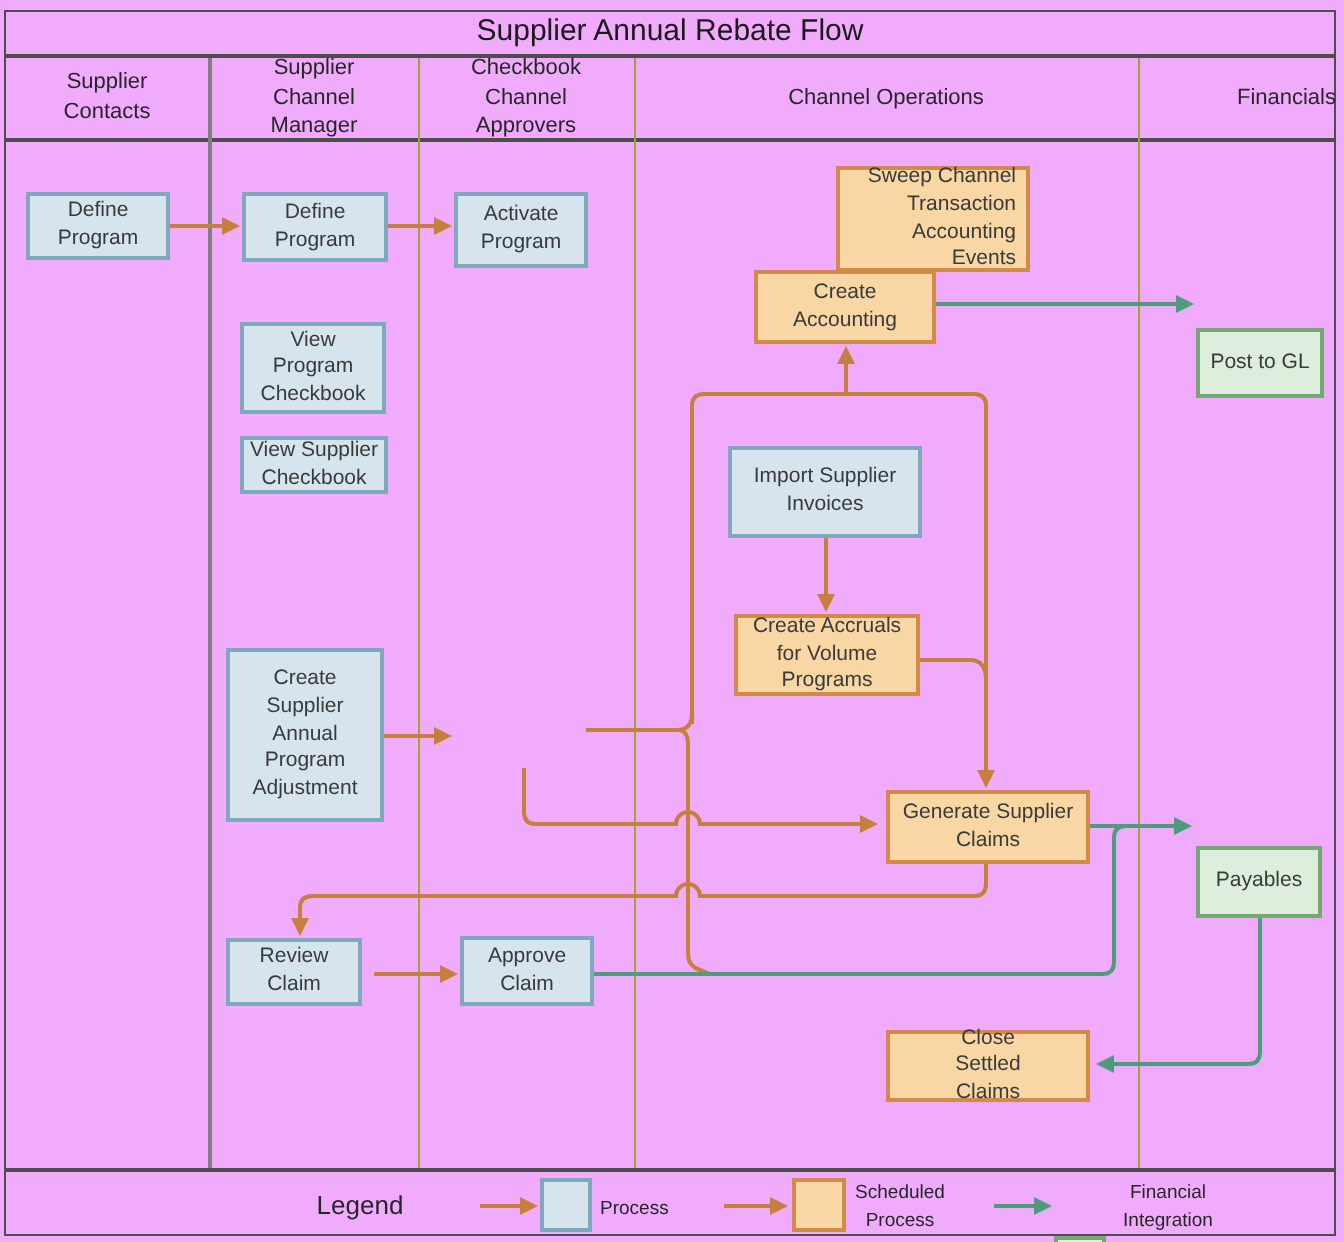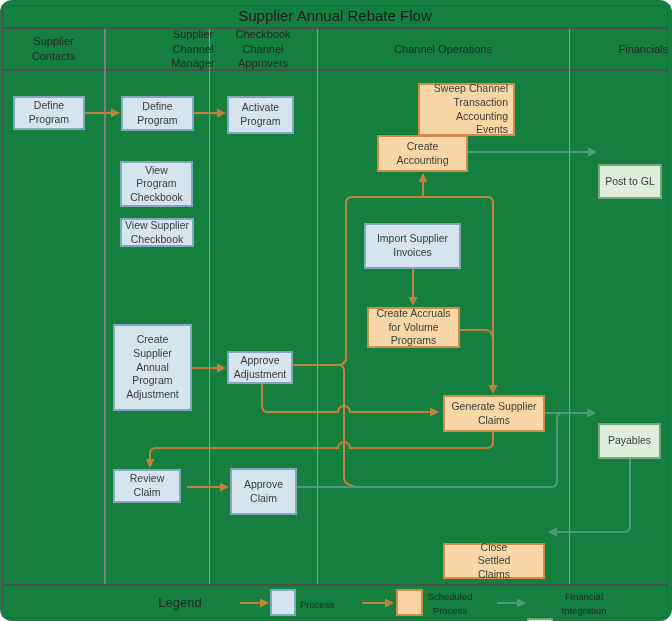--- a/index.html
+++ b/index.html
@@ -5,24 +5,23 @@
   :root{
     --process-fill:#d6e4ed; --process-border:#7fa8bc;
     --scheduled-fill:#f8d7a5; --scheduled-border:#d18a4a;
     --integration-fill:#ddeedd; --integration-border:#74a874;
     --flow-orange:#c5803e; --flow-green:#4f9c7c;
     --lane-olive:#a2a238; --lane-gray:#7f7f7f;
     --frame:#4d4d4d; --text:#333333;
   }
   html,body{margin:0;padding:0;background:#ffffff;}
   #canvas{
-    position:relative;width:672px;height:621px;background:#15803d;
+    position:relative;width:672px;height:621px;background:#f0abfc;
     font-family:"Liberation Sans",sans-serif;color:var(--text);
     overflow:hidden;
-    border-radius:12px;
   }
   .abs{position:absolute;}
   .frame{left:2px;top:5px;width:666px;height:613px;border:1.5px solid var(--frame);box-sizing:border-box;}
   .hline{background:var(--frame);}
   .vline{width:1.5px;}
   .title-text{
     left:2px;top:7px;width:666px;text-align:center;
     font-size:15px;color:#1a1a1a;
   }
   .lane-cell{
@@ -60,21 +59,21 @@
   <div class="abs hline" style="left:2px;top:584px;width:666px;height:2px;"></div>
 
   <div class="abs" style="left:104px;top:28.5px;width:2px;height:555.5px;background:var(--lane-gray);"></div>
   <div class="abs vline" style="left:208.5px;top:28.5px;height:555.5px;background:var(--lane-olive);"></div>
   <div class="abs vline" style="left:316.5px;top:28.5px;height:555.5px;background:var(--lane-olive);"></div>
   <div class="abs vline" style="left:568.5px;top:28.5px;height:555.5px;background:var(--lane-olive);"></div>
 
   <div class="abs lane-cell" style="left:2px;width:103px;">
       <span style="max-width:54px;">Supplier Contacts</span>
     </div>
-  <div class="abs lane-cell" style="left:105px;width:104px;margin-left:36px;">
+  <div class="abs lane-cell" style="left:105px;width:104px;">
       <span style="max-width:58px;">Supplier Channel Manager</span>
     </div>
   <div class="abs lane-cell" style="left:209px;width:108px;">
       <span style="max-width:62px;">Checkbook Channel Approvers</span>
     </div>
   <div class="abs lane-cell" style="left:317px;width:252px;">
       <span>Channel Operations</span>
     </div>
   <div class="abs lane-cell" style="left:569px;width:99px;justify-content:flex-end;">
       <span>Financials</span>
@@ -146,36 +145,33 @@
     </div>
   <div class="node process" style="left:364px;top:223px;width:97px;height:46px;">
       <span>Import Supplier Invoices</span>
     </div>
   <div class="node scheduled" style="left:367px;top:307px;width:93px;height:41px;padding:13px 3px;">
       <span>Create Accruals for Volume Programs</span>
     </div>
   <div class="node process" style="left:113px;top:324px;width:79px;height:87px;">
       <span>Create Supplier Annual Program Adjustment</span>
     </div>
-  <div class="node process" style="left:227px;top:351px;width:66px;height:33px;padding:1px 2px;">
-      <span>Approve Adjustment</span>
-    </div>
   <div class="node scheduled" style="left:443px;top:395px;width:102px;height:37px;">
       <span>Generate Supplier Claims</span>
     </div>
   <div class="node integration" style="left:598px;top:394px;width:63px;height:36px;">
       <span>Payables</span>
     </div>
   <div class="node process" style="left:113px;top:469px;width:68px;height:34px;padding:1px 2px;">
       <span>Review Claim</span>
     </div>
-  <div class="node process" style="left:230px;top:468px;width:67px;height:47px;">
+  <div class="node process" style="left:230px;top:468px;width:67px;height:35px;">
       <span>Approve Claim</span>
     </div>
-  <div class="node scheduled" style="left:443px;top:515px;width:102px;height:36px;padding:1px 22px;margin-top:28px;">
+  <div class="node scheduled" style="left:443px;top:515px;width:102px;height:36px;padding:1px 22px;">
       <span>Close Settled Claims</span>
     </div>
 
   <div class="abs legend-title" style="left:150px;top:595px;width:60px;text-align:center;">Legend</div>
   <div class="node process" style="left:270px;top:589px;width:26px;height:27px;"></div>
   <div class="abs legend-label" style="left:300px;top:598px;width:44px;text-align:left;">Process</div>
   <div class="node scheduled" style="left:396px;top:589px;width:27px;height:27px;"></div>
   <div class="abs legend-label" style="left:423px;top:590px;width:54px;">Scheduled Process</div>
   <div class="node integration" style="left:527px;top:589px;width:26px;height:27px;"></div>
   <div class="abs legend-label" style="left:555px;top:590px;width:58px;">Financial Integration</div>

